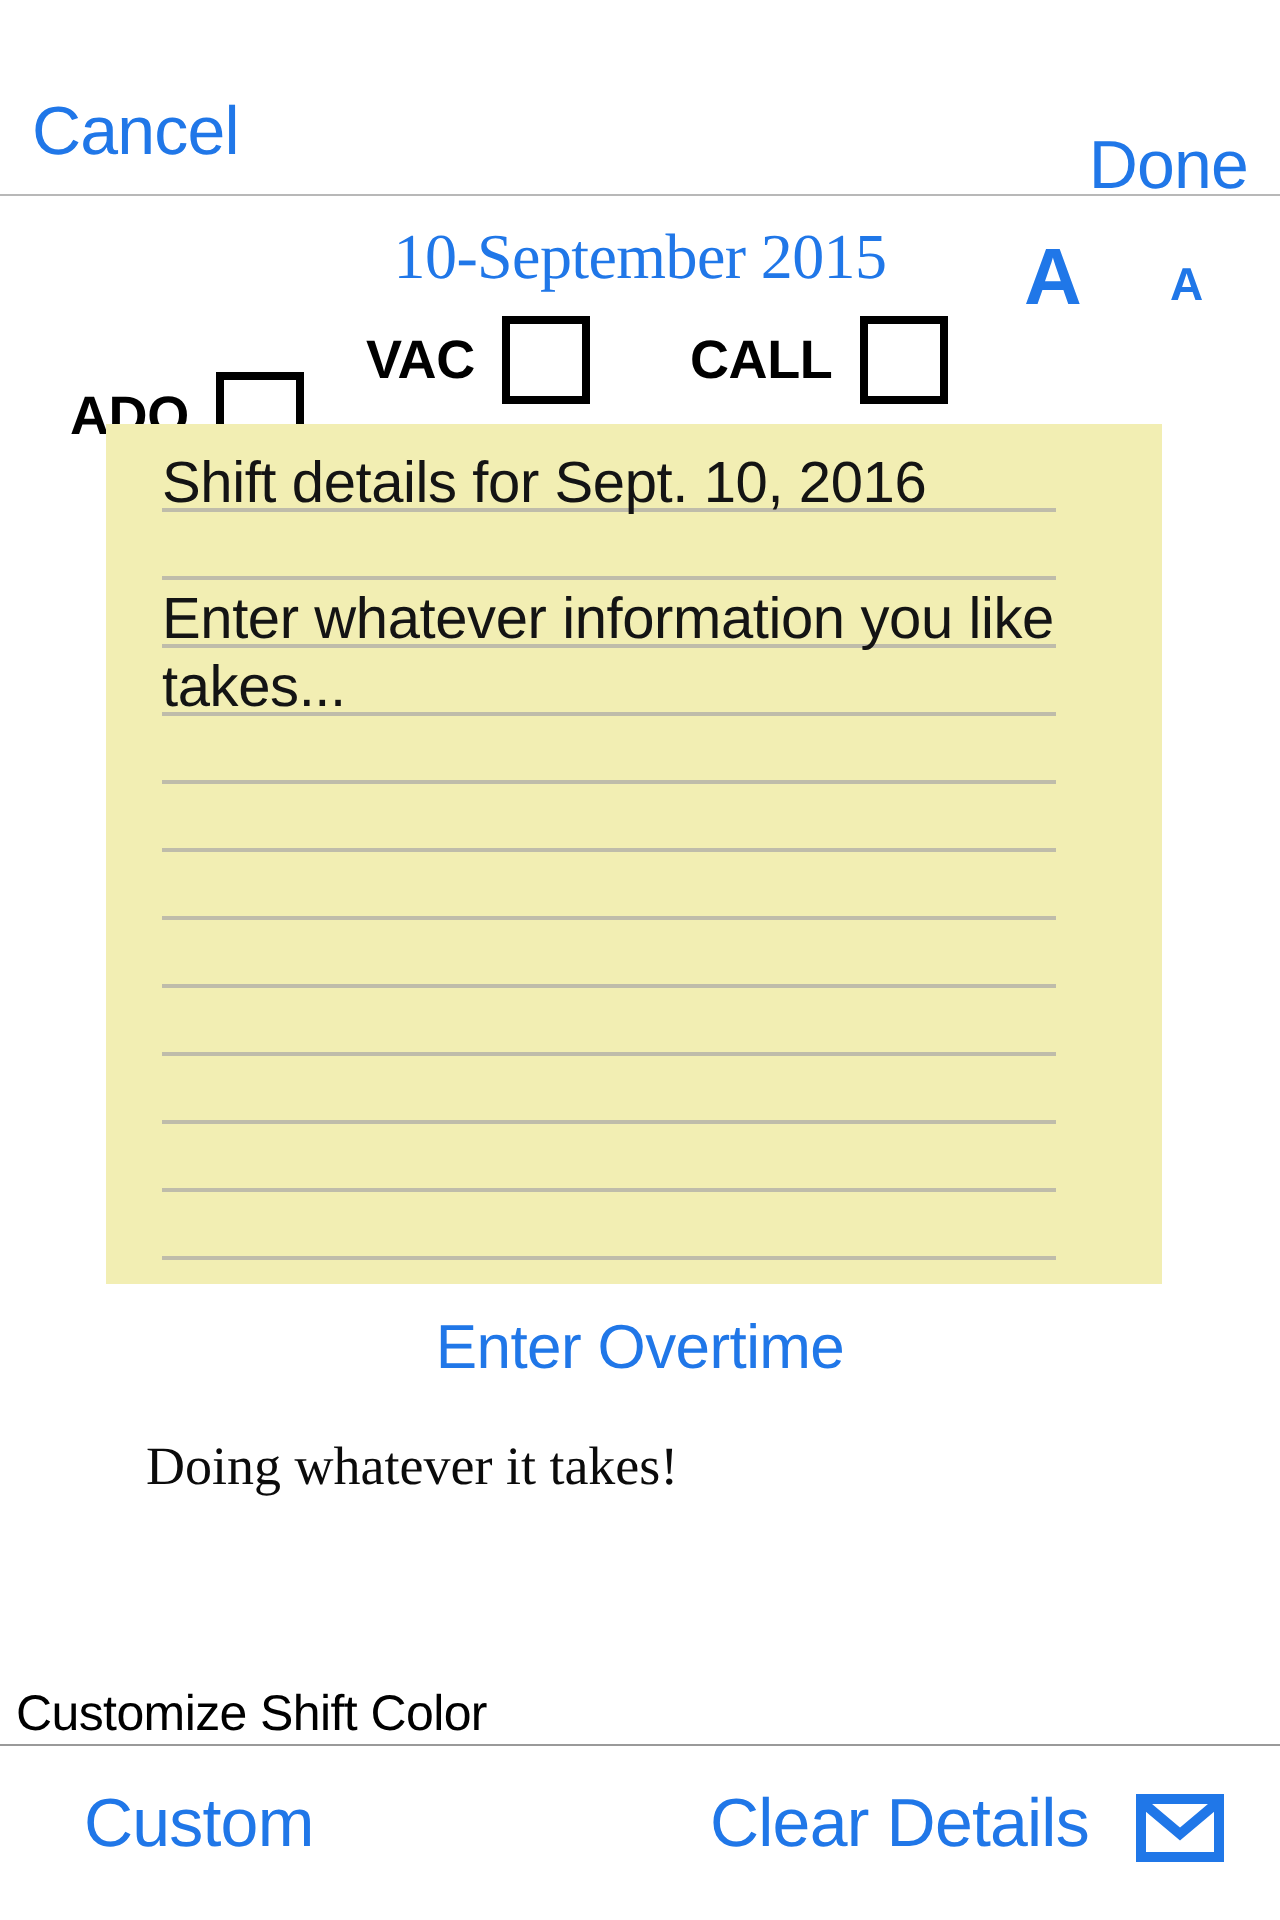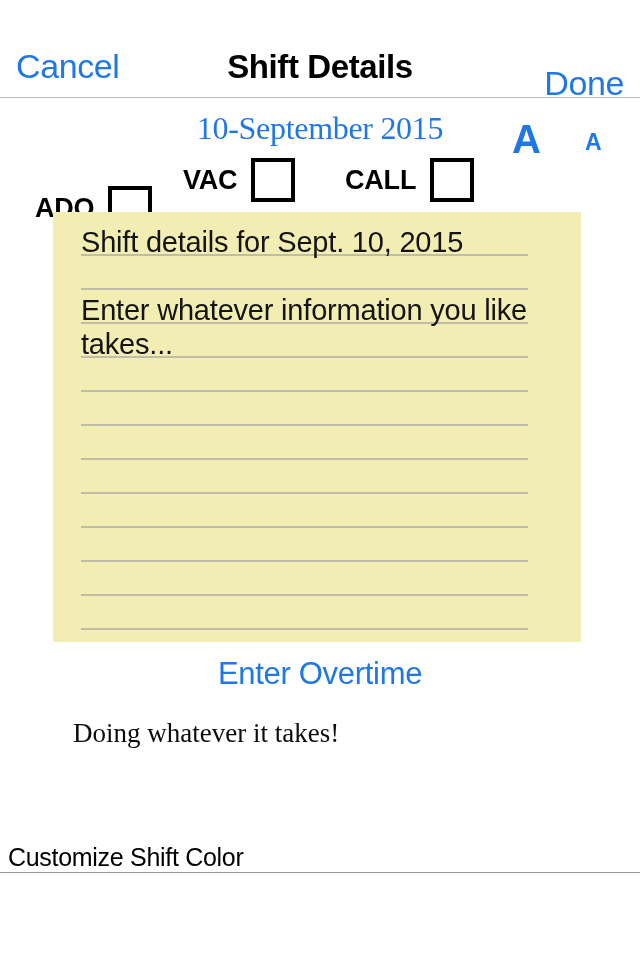--- a/index.html
+++ b/index.html
@@ -176,21 +176,20 @@
   }
 </style>
 </head>
 <body>
 
 <div id="screen">
 
 
   <div id="nav-bar">
     <div id="nav-cancel">Cancel</div>
-    <div id="nav-title">Shift Details</div>
     <div id="nav-done">Done</div>
   </div>
   <div id="nav-separator"></div>
 
   <div id="date-label">10-September 2015</div>
   <div id="font-bigger">A</div>
   <div id="font-smaller">A</div>
 
   <div id="checkbox-row">
     <div class="cb-group" id="cb-group-ado">
@@ -216,34 +215,44 @@
         <div class="rule" style="top: 178px;"></div>
         <div class="rule" style="top: 212px;"></div>
         <div class="rule" style="top: 246px;"></div>
         <div class="rule" style="top: 280px;"></div>
         <div class="rule" style="top: 314px;"></div>
         <div class="rule" style="top: 348px;"></div>
         <div class="rule" style="top: 382px;"></div>
         <div class="rule" style="top: 416px;"></div>
       </div>
     <div id="notepad-text" style="top: 13px;">
-        <div class="nline">Shift details for Sept. 10, 2015</div>
+        <div class="nline">Shift details for Sept. 10, 2016</div>
         <div class="nline">&nbsp;</div>
         <div class="nline">Enter whatever information you like</div>
         <div class="nline">takes...</div>
         <div class="nline">&nbsp;</div>
         <div class="nline">&nbsp;</div>
         <div class="nline">&nbsp;</div>
         <div class="nline">&nbsp;</div>
         <div class="nline">&nbsp;</div>
         <div class="nline">&nbsp;</div>
         <div class="nline">&nbsp;</div>
         <div class="nline">&nbsp;</div>
       </div>
   </div>
 
   <div id="overtime-link">Enter Overtime</div>
   <div id="overtime-note">Doing whatever it takes!</div>
 
   <div id="customize-label">Customize Shift Color</div>
   <div id="bottom-separator"></div>
+  <div id="bottom-bar">
+    <div id="btn-custom">Custom</div>
+    <div id="btn-clear-details">Clear Details</div>
+    <div id="mail-icon">
+      <svg width="44" height="34" viewBox="0 0 44 34">
+        <rect x="2.5" y="2.5" width="39" height="29" fill="#ffffff" stroke="#2077e8" stroke-width="5"></rect>
+        <path d="M3 4 L22 20 L41 4" fill="none" stroke="#2077e8" stroke-width="5" stroke-linejoin="miter"></path>
+      </svg>
+    </div>
+  </div>
 
 </div>
 
 </body></html>

